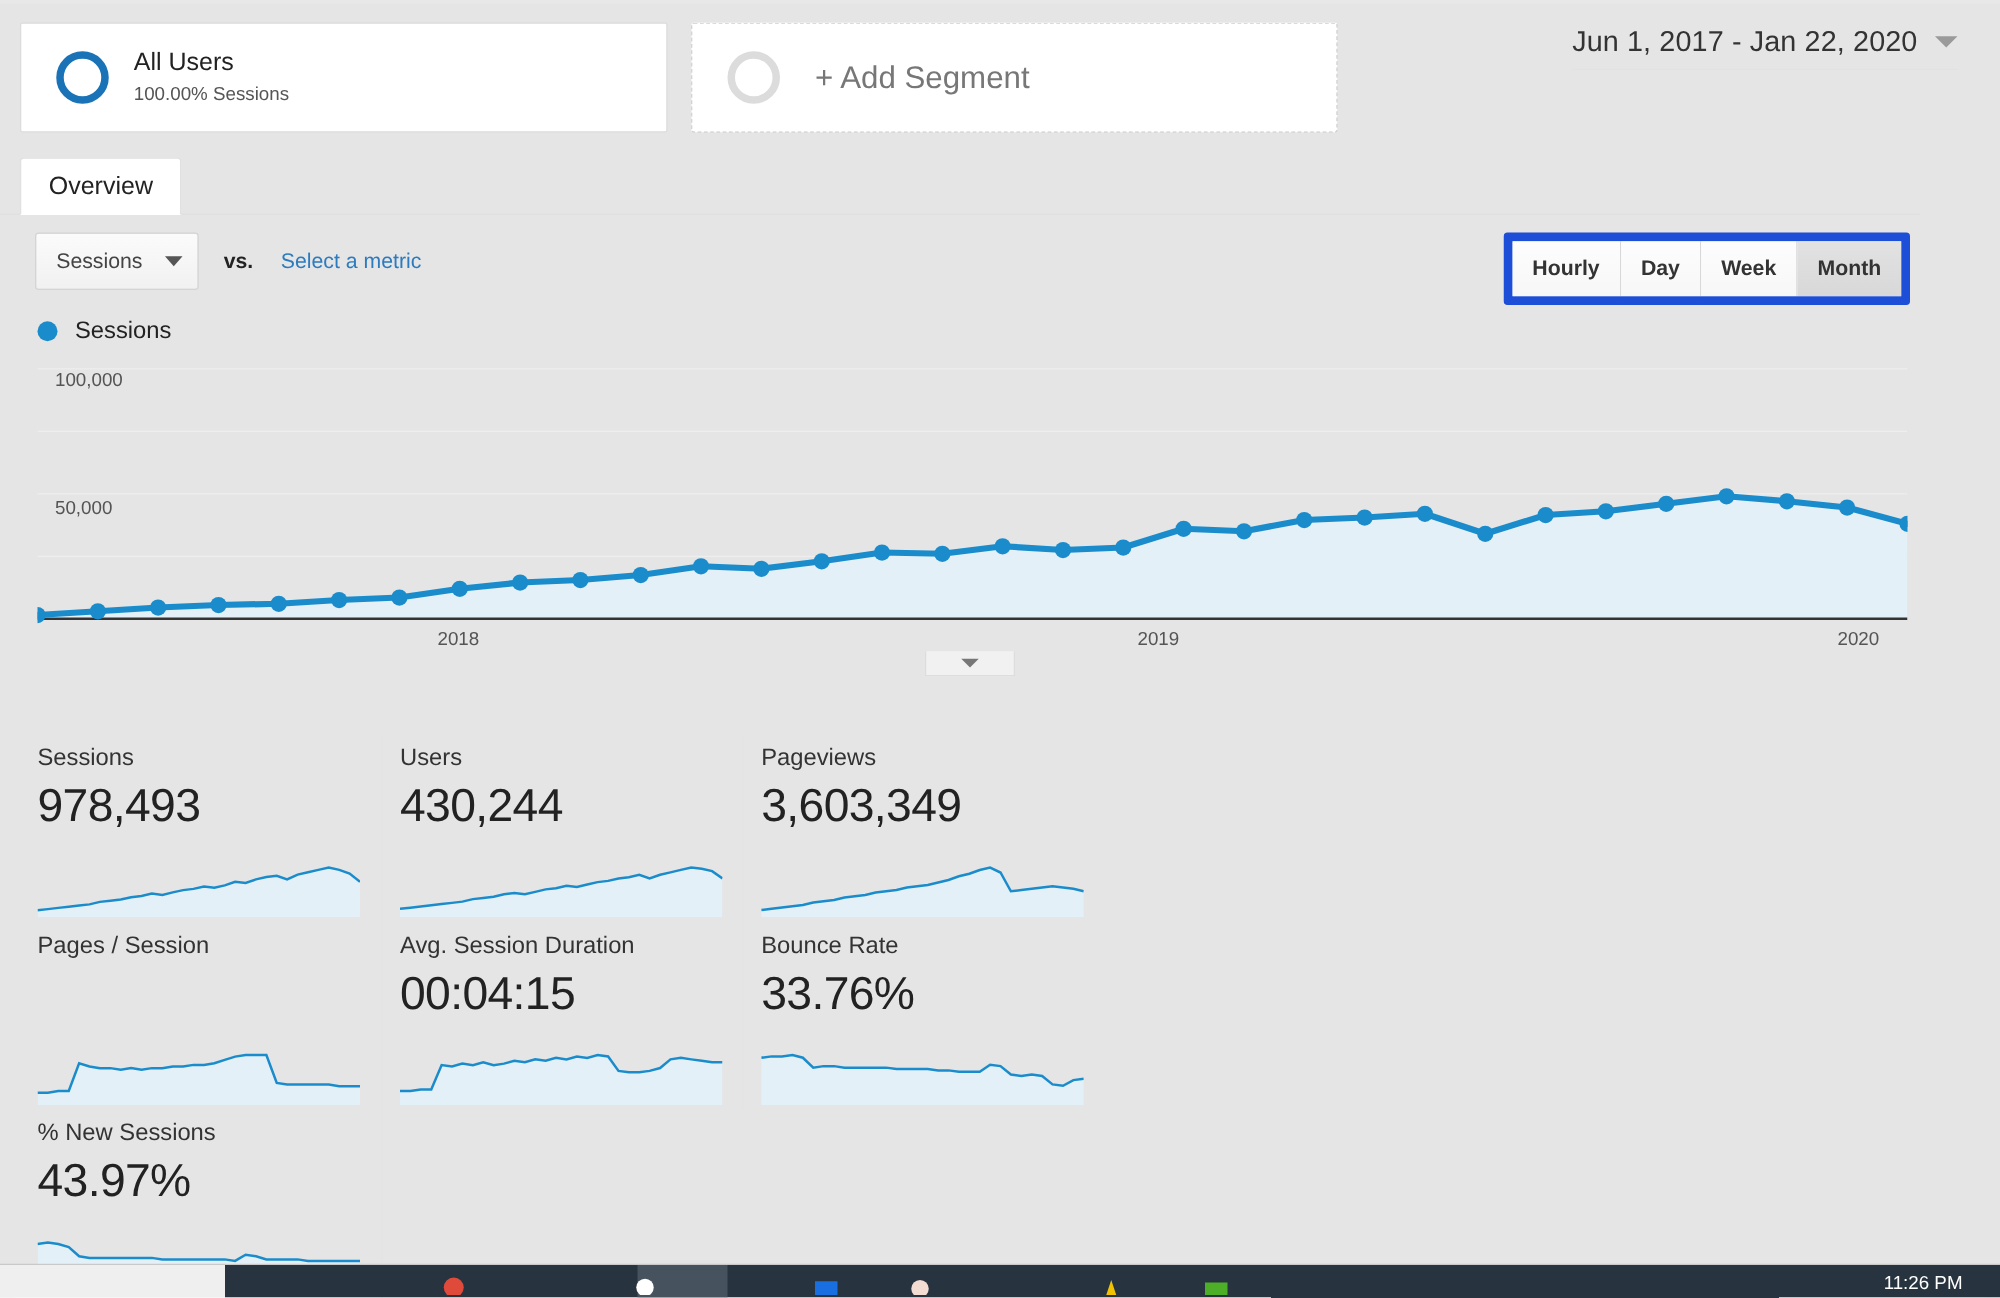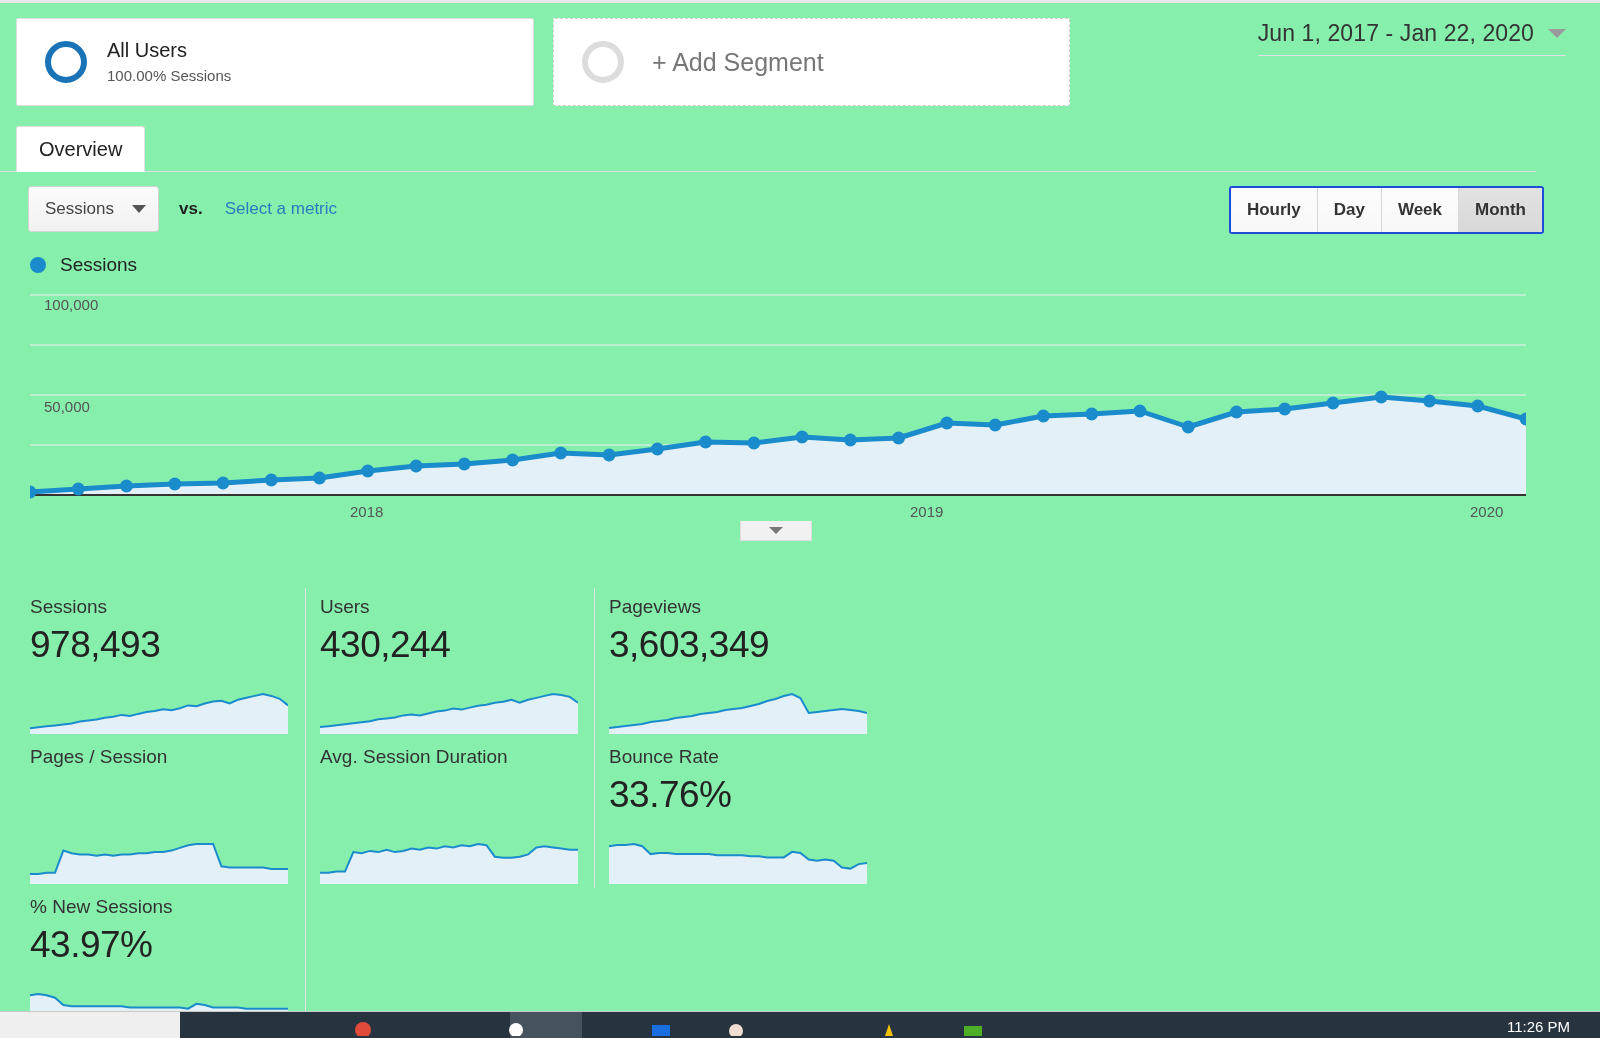--- a/index.html
+++ b/index.html
@@ -4,21 +4,21 @@
 <style>
   * { box-sizing: border-box; margin: 0; padding: 0; }
   html, body {
     width: 1600px;
     height: 1038px;
     overflow: hidden;
     background: #ffffff;
     font-family: "Liberation Sans", sans-serif;
     color: #222;
   }
-  #root { position: relative; width: 1600px; height: 1038px; background:#86efac; }
+  #root { position: relative; width: 1600px; height: 1038px; background:#e5e5e5; }
 
   
   .topline { position:absolute; top:0; left:0; width:1600px; height:3px; background:#e8e8e8; }
 
   
   .segment-bar { position:absolute; top:18px; left:16px; width:1520px; height:88px; }
   .seg-box {
     position:absolute; top:0; height:88px;
     border:1px solid #dcdcdc; background:#fff; border-radius:2px;
     display:flex; align-items:center;
@@ -69,22 +69,22 @@
   }
   .metric-select .caret {
     width:0; height:0; border-left:7px solid transparent; border-right:7px solid transparent;
     border-top:8px solid #555;
   }
   .vs-label { margin-left:20px; font-size:17px; color:#222; font-weight:bold; }
   .select-metric-link { margin-left:22px; font-size:17px; color:#2c7bbf; }
 
   
   .granularity {
-    position:absolute; top:186px; right:56px; display:flex;
-    border:2px solid #1d4ed8; border-radius:3px; overflow:hidden;
+    position:absolute; top:186px; right:72px; display:flex;
+    border:7px solid #1d4ed8; border-radius:3px; overflow:hidden;
     background:#fff;
   }
   .gran-btn {
     height:44px; padding:0 16px; display:flex; align-items:center;
     font-size:17px; color:#333; font-weight:bold;
     background:linear-gradient(#fdfdfd,#f7f7f7);
     border-right:1px solid #d8d8d8;
   }
   .gran-btn:last-child { border-right:none; }
   .gran-btn.active { background:linear-gradient(#e2e2e2,#d8d8d8); }
@@ -288,20 +288,21 @@
         <div class="card-title">Pages / Session</div>
         <div class="spark">
             <svg viewBox="0 0 258 44" preserveAspectRatio="none">
               <path d="M0,44 L0.0,34.1 L8.3,34.1 L16.6,32.8 L25.0,32.8 L33.3,10.6 L41.6,13.2 L49.9,14.5 L58.3,14.5 L66.6,15.8 L74.9,14.5 L83.2,15.8 L91.5,14.5 L99.9,14.5 L108.2,13.2 L116.5,13.2 L124.8,11.9 L133.2,11.9 L141.5,10.6 L149.8,7.9 L158.1,5.3 L166.5,4.0 L174.8,4.0 L183.1,4.0 L191.4,26.3 L199.7,27.6 L208.1,27.6 L216.4,27.6 L224.7,27.6 L233.0,27.6 L241.4,28.9 L249.7,28.9 L258.0,28.9 L258,44 Z" fill="#e4f0f7"></path>
               <path d="M0.0,34.1 L8.3,34.1 L16.6,32.8 L25.0,32.8 L33.3,10.6 L41.6,13.2 L49.9,14.5 L58.3,14.5 L66.6,15.8 L74.9,14.5 L83.2,15.8 L91.5,14.5 L99.9,14.5 L108.2,13.2 L116.5,13.2 L124.8,11.9 L133.2,11.9 L141.5,10.6 L149.8,7.9 L158.1,5.3 L166.5,4.0 L174.8,4.0 L183.1,4.0 L191.4,26.3 L199.7,27.6 L208.1,27.6 L216.4,27.6 L224.7,27.6 L233.0,27.6 L241.4,28.9 L249.7,28.9 L258.0,28.9" fill="none" stroke="#1a8ccc" stroke-width="2"></path>
             </svg>
           </div>
       </div>
       <div class="card bordered">
         <div class="card-title">Avg. Session Duration</div>
+        <div class="card-value">00:04:15</div>
         <div class="spark">
             <svg viewBox="0 0 258 44" preserveAspectRatio="none">
               <path d="M0,44 L0.0,32.8 L8.3,32.8 L16.6,31.6 L25.0,31.6 L33.3,12.1 L41.6,13.2 L49.9,10.9 L58.3,12.1 L66.6,9.8 L74.9,12.1 L83.2,10.9 L91.5,8.6 L99.9,9.8 L108.2,7.5 L116.5,8.6 L124.8,6.3 L133.2,7.5 L141.5,5.2 L149.8,6.3 L158.1,4.0 L166.5,5.2 L174.8,16.7 L183.1,17.8 L191.4,17.8 L199.7,16.7 L208.1,14.4 L216.4,7.5 L224.7,6.3 L233.0,7.5 L241.4,8.6 L249.7,9.8 L258.0,9.8 L258,44 Z" fill="#e4f0f7"></path>
               <path d="M0.0,32.8 L8.3,32.8 L16.6,31.6 L25.0,31.6 L33.3,12.1 L41.6,13.2 L49.9,10.9 L58.3,12.1 L66.6,9.8 L74.9,12.1 L83.2,10.9 L91.5,8.6 L99.9,9.8 L108.2,7.5 L116.5,8.6 L124.8,6.3 L133.2,7.5 L141.5,5.2 L149.8,6.3 L158.1,4.0 L166.5,5.2 L174.8,16.7 L183.1,17.8 L191.4,17.8 L199.7,16.7 L208.1,14.4 L216.4,7.5 L224.7,6.3 L233.0,7.5 L241.4,8.6 L249.7,9.8 L258.0,9.8" fill="none" stroke="#1a8ccc" stroke-width="2"></path>
             </svg>
           </div>
       </div>
       <div class="card bordered">
         <div class="card-title">Bounce Rate</div>
         <div class="card-value">33.76%</div>

